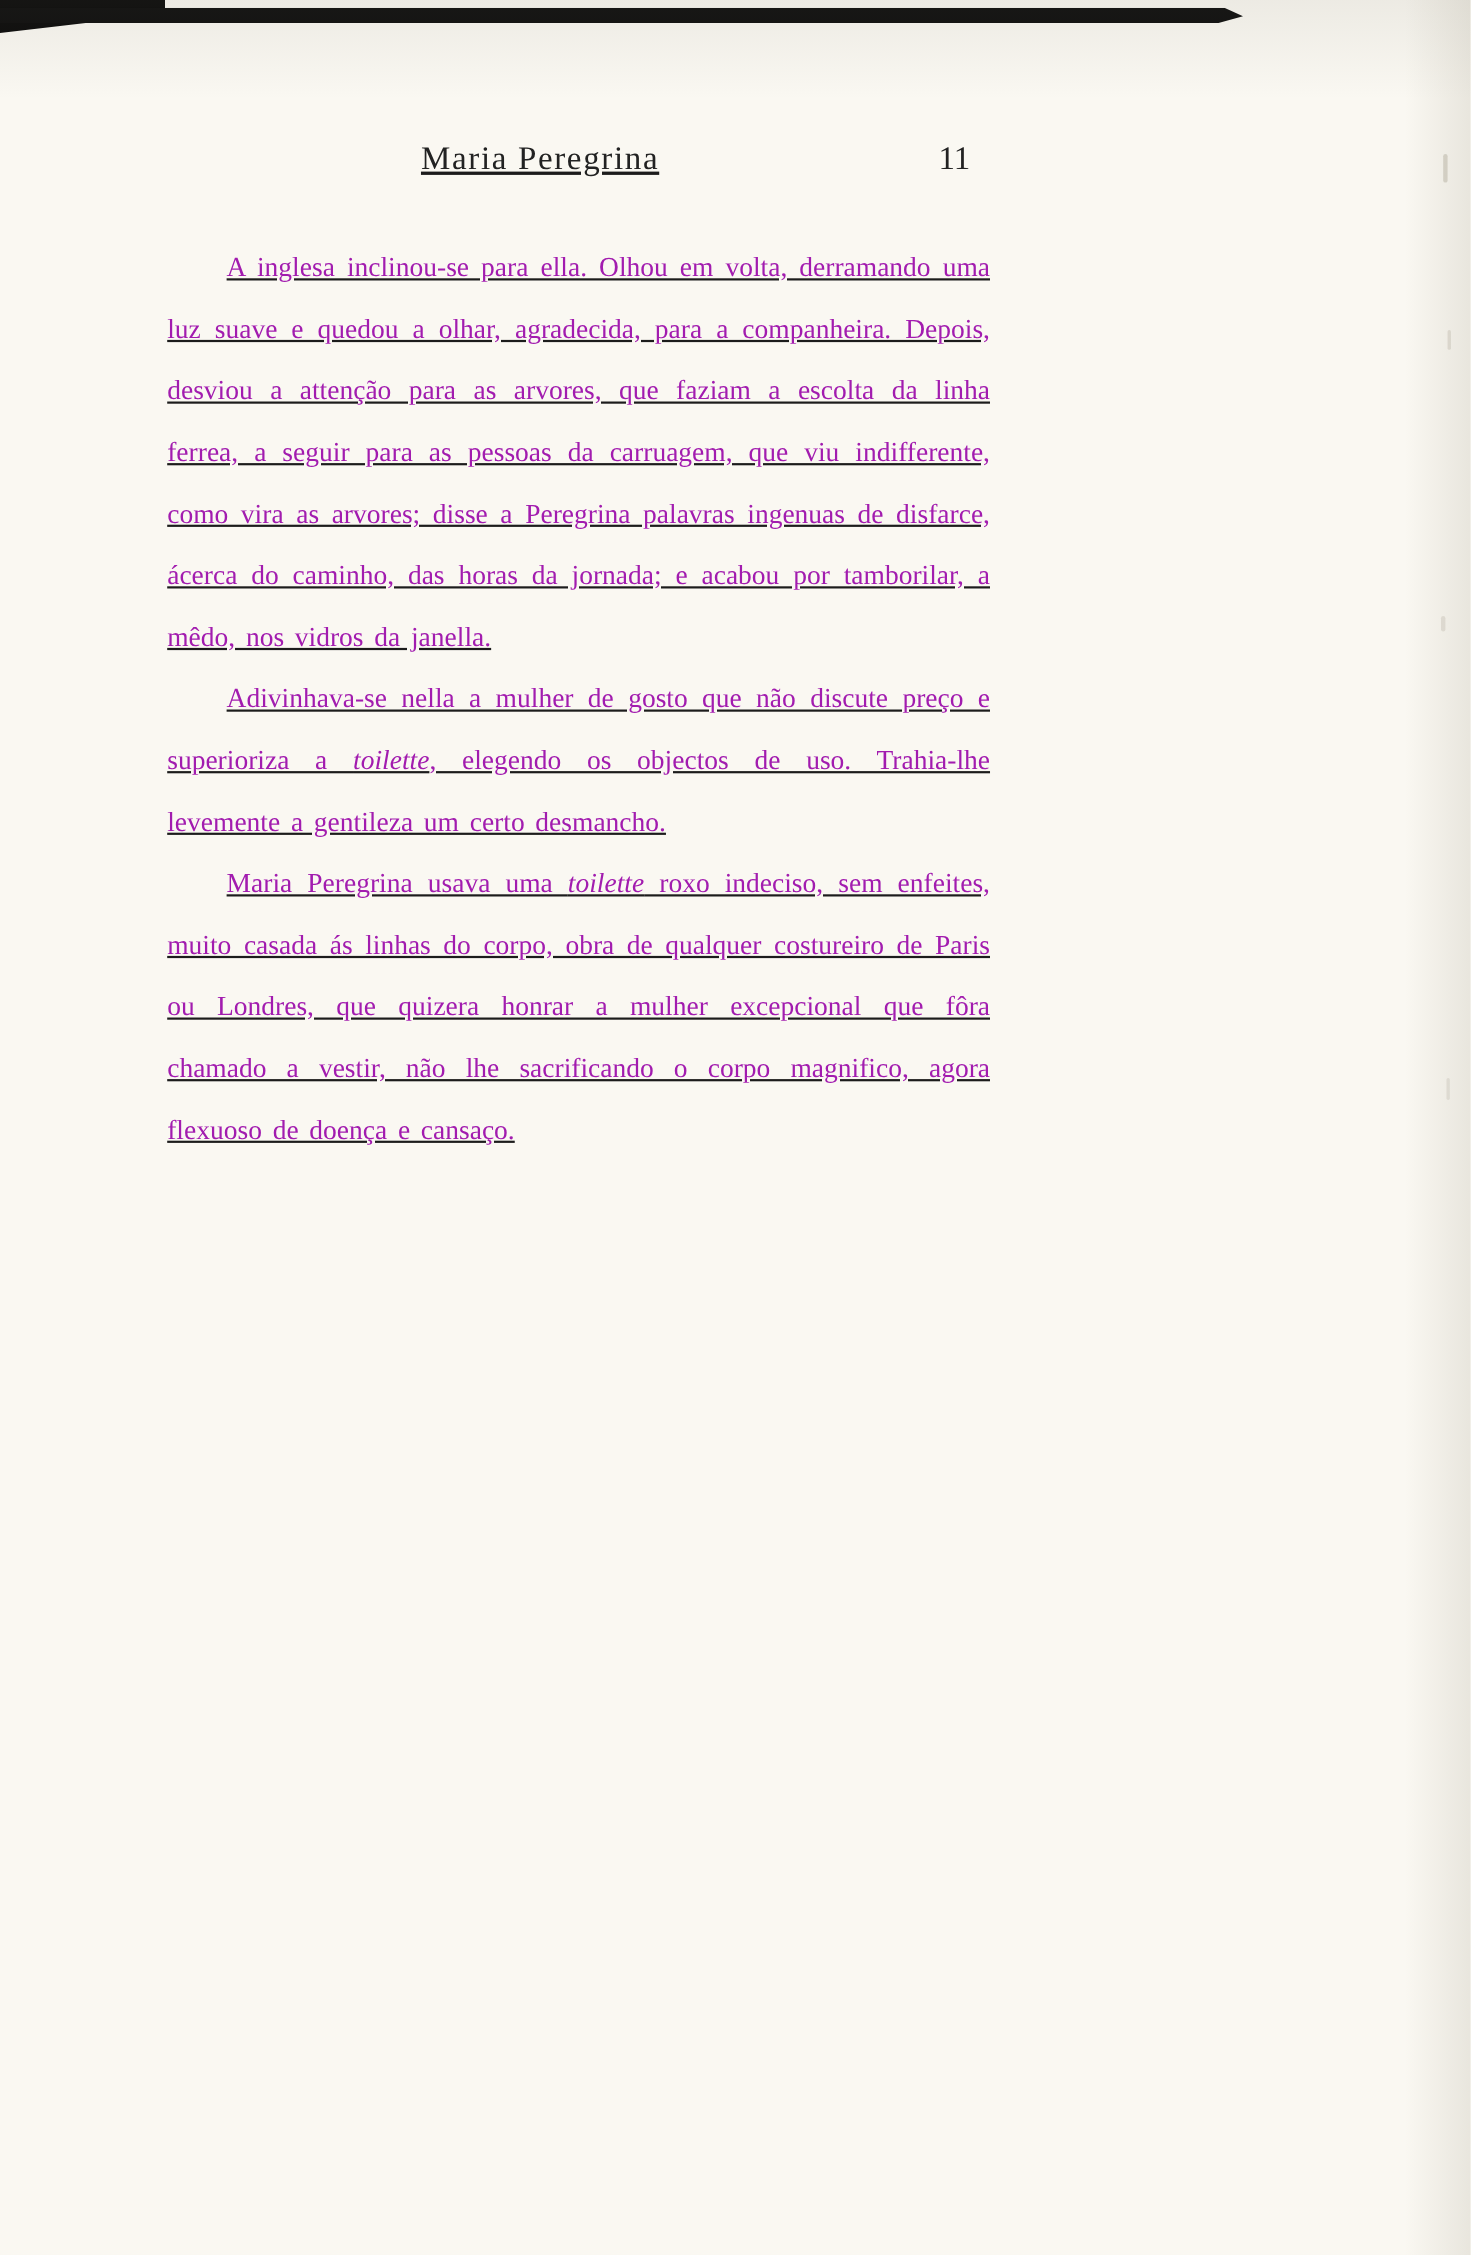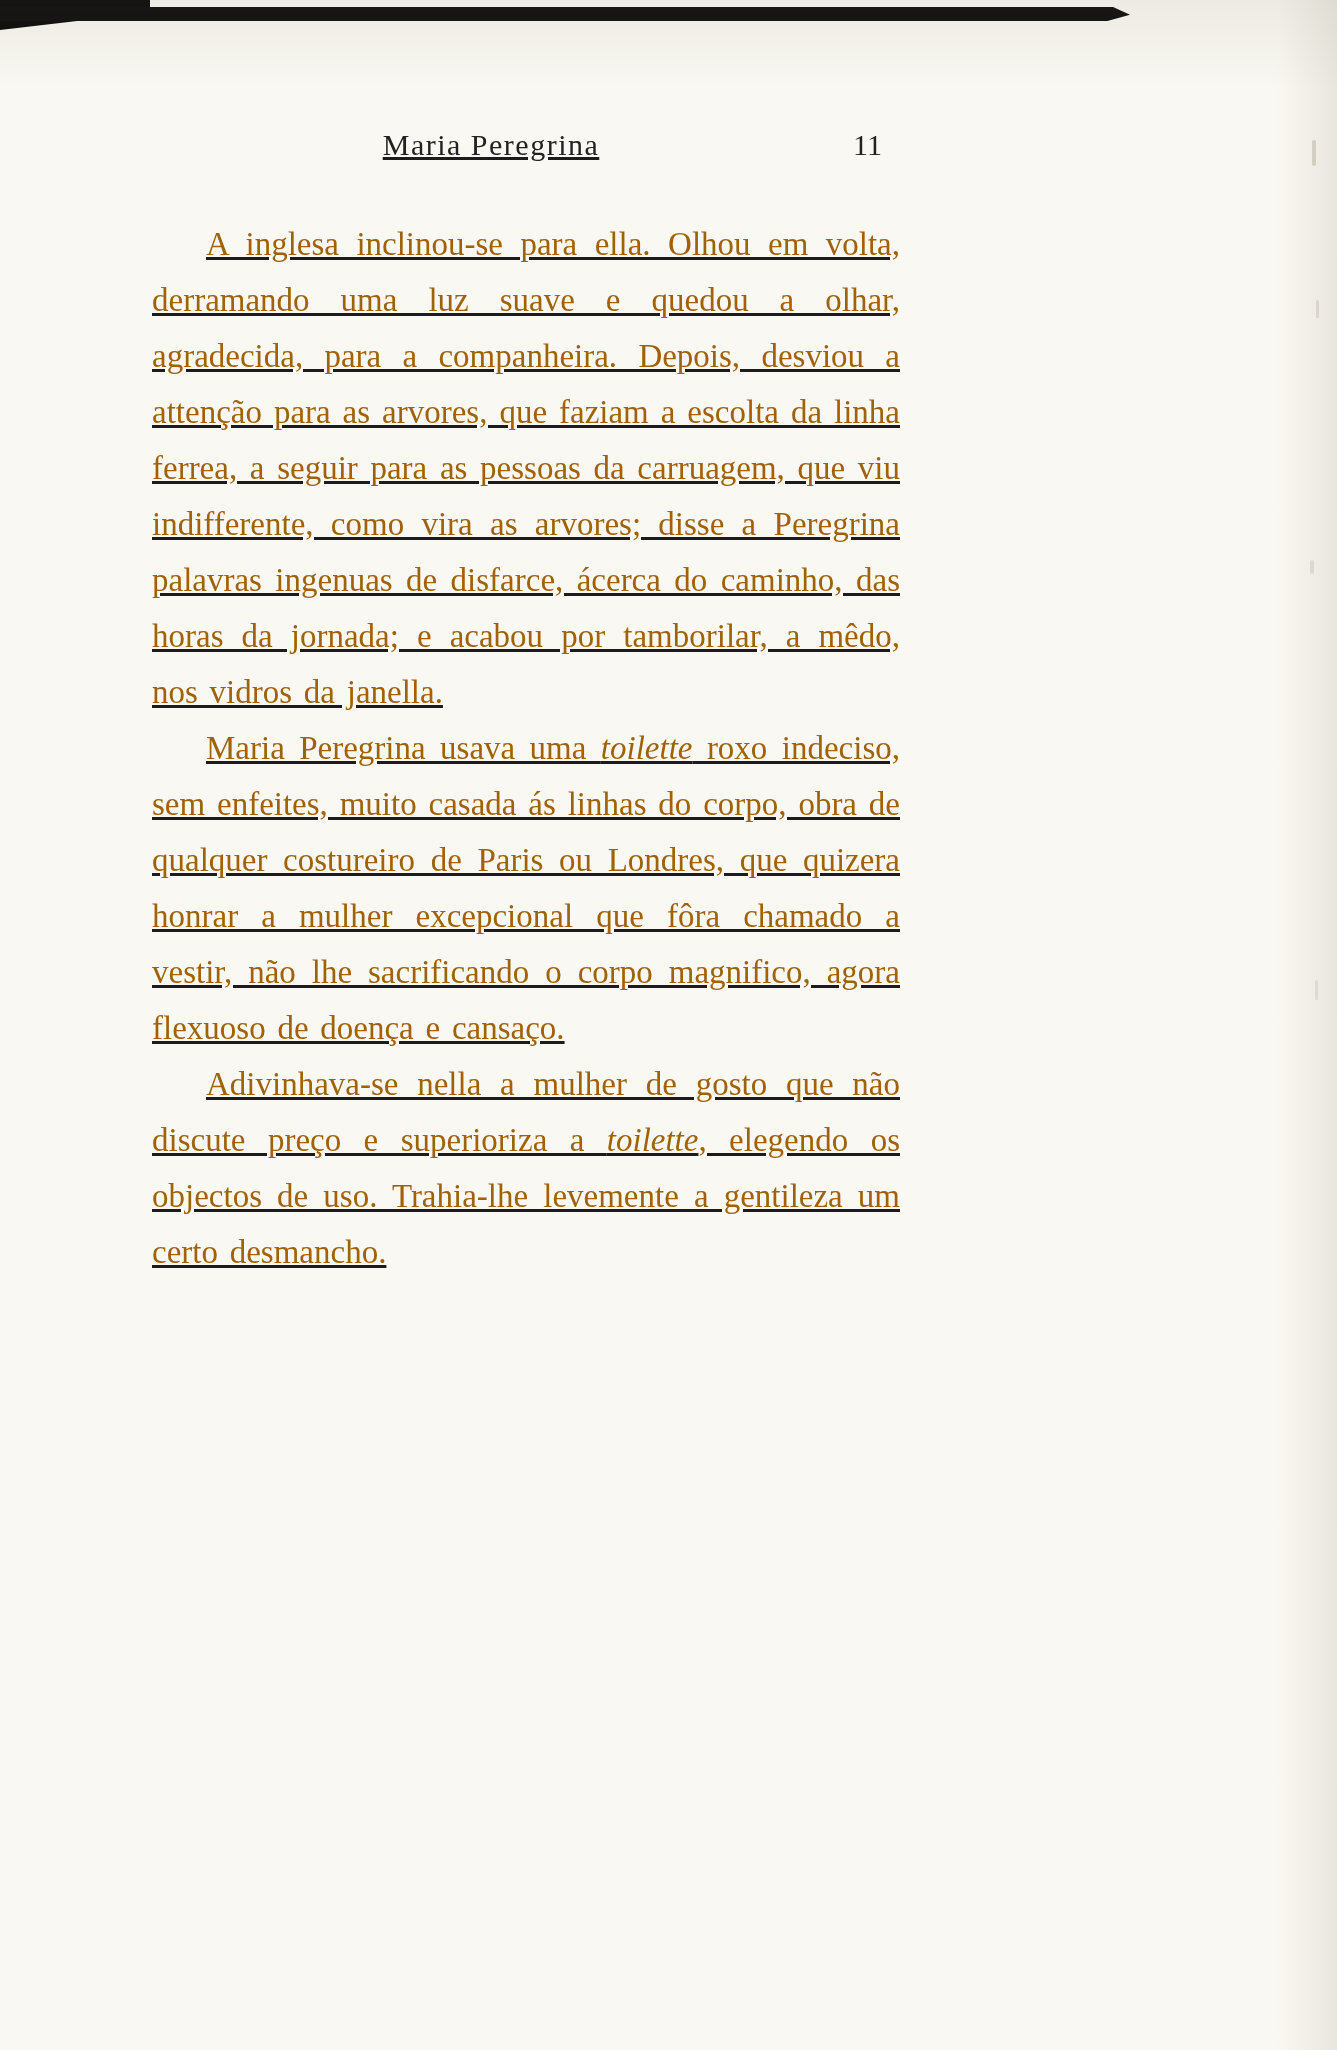--- a/index.html
+++ b/index.html
@@ -79,24 +79,24 @@
     position: absolute;
     right: 18px;
     top: 0;
     font-size: 30px;
     color: #222;
   }
   .page-body p.para {
     margin: 0;
     text-align: justify;
     text-indent: 54px;
-    font-size: 33px;
+    font-size: 25px;
     line-height: 56px;
     word-spacing: 3.5px;
-    color: #a16207;
+    color: #a21caf;
   }
   .page-body p.para span.italic {
     font-style: italic;
   }
 </style>
 </head>
 <body>
 
 <div class="bar-left"></div>
 <div class="bar-main"></div>
@@ -106,16 +106,16 @@
 <div class="noise n4"></div>
 <div class="page-shade"></div>
 
 <div class="page">
   <div class="page-header">
     <span class="running-title">Maria Peregrina</span>
     <span class="page-number">11</span>
   </div>
   <div class="page-body">
       <p class="para"><span class="">A inglesa inclinou-se para ella. Olhou em volta, derramando uma luz suave e quedou a olhar, agradecida, para a companheira. Depois, desviou a attenção para as arvores, que faziam a escolta da linha ferrea, a seguir para as pessoas da carruagem, que viu indifferente, como vira as arvores; disse a Peregrina palavras ingenuas de disfarce, ácerca do caminho, das horas da jornada; e acabou por tamborilar, a mêdo, nos vidros da janella.</span></p>
+      <p class="para"><span class="">Adivinhava-se nella a mulher de gosto que não discute preço e superioriza a </span><span class="italic">toilette</span><span class="">, elegendo os objectos de uso. Trahia-lhe levemente a gentileza um certo desmancho.</span></p>
       <p class="para"><span class="">Maria Peregrina usava uma </span><span class="italic">toilette</span><span class=""> roxo indeciso, sem enfeites, muito casada ás linhas do corpo, obra de qualquer costureiro de Paris ou Londres, que quizera honrar a mulher excepcional que fôra chamado a vestir, não lhe sacrificando o corpo magnifico, agora flexuoso de doença e cansaço.</span></p>
-      <p class="para"><span class="">Adivinhava-se nella a mulher de gosto que não discute preço e superioriza a </span><span class="italic">toilette</span><span class="">, elegendo os objectos de uso. Trahia-lhe levemente a gentileza um certo desmancho.</span></p>
     </div>
 </div>
 
 </body></html>

